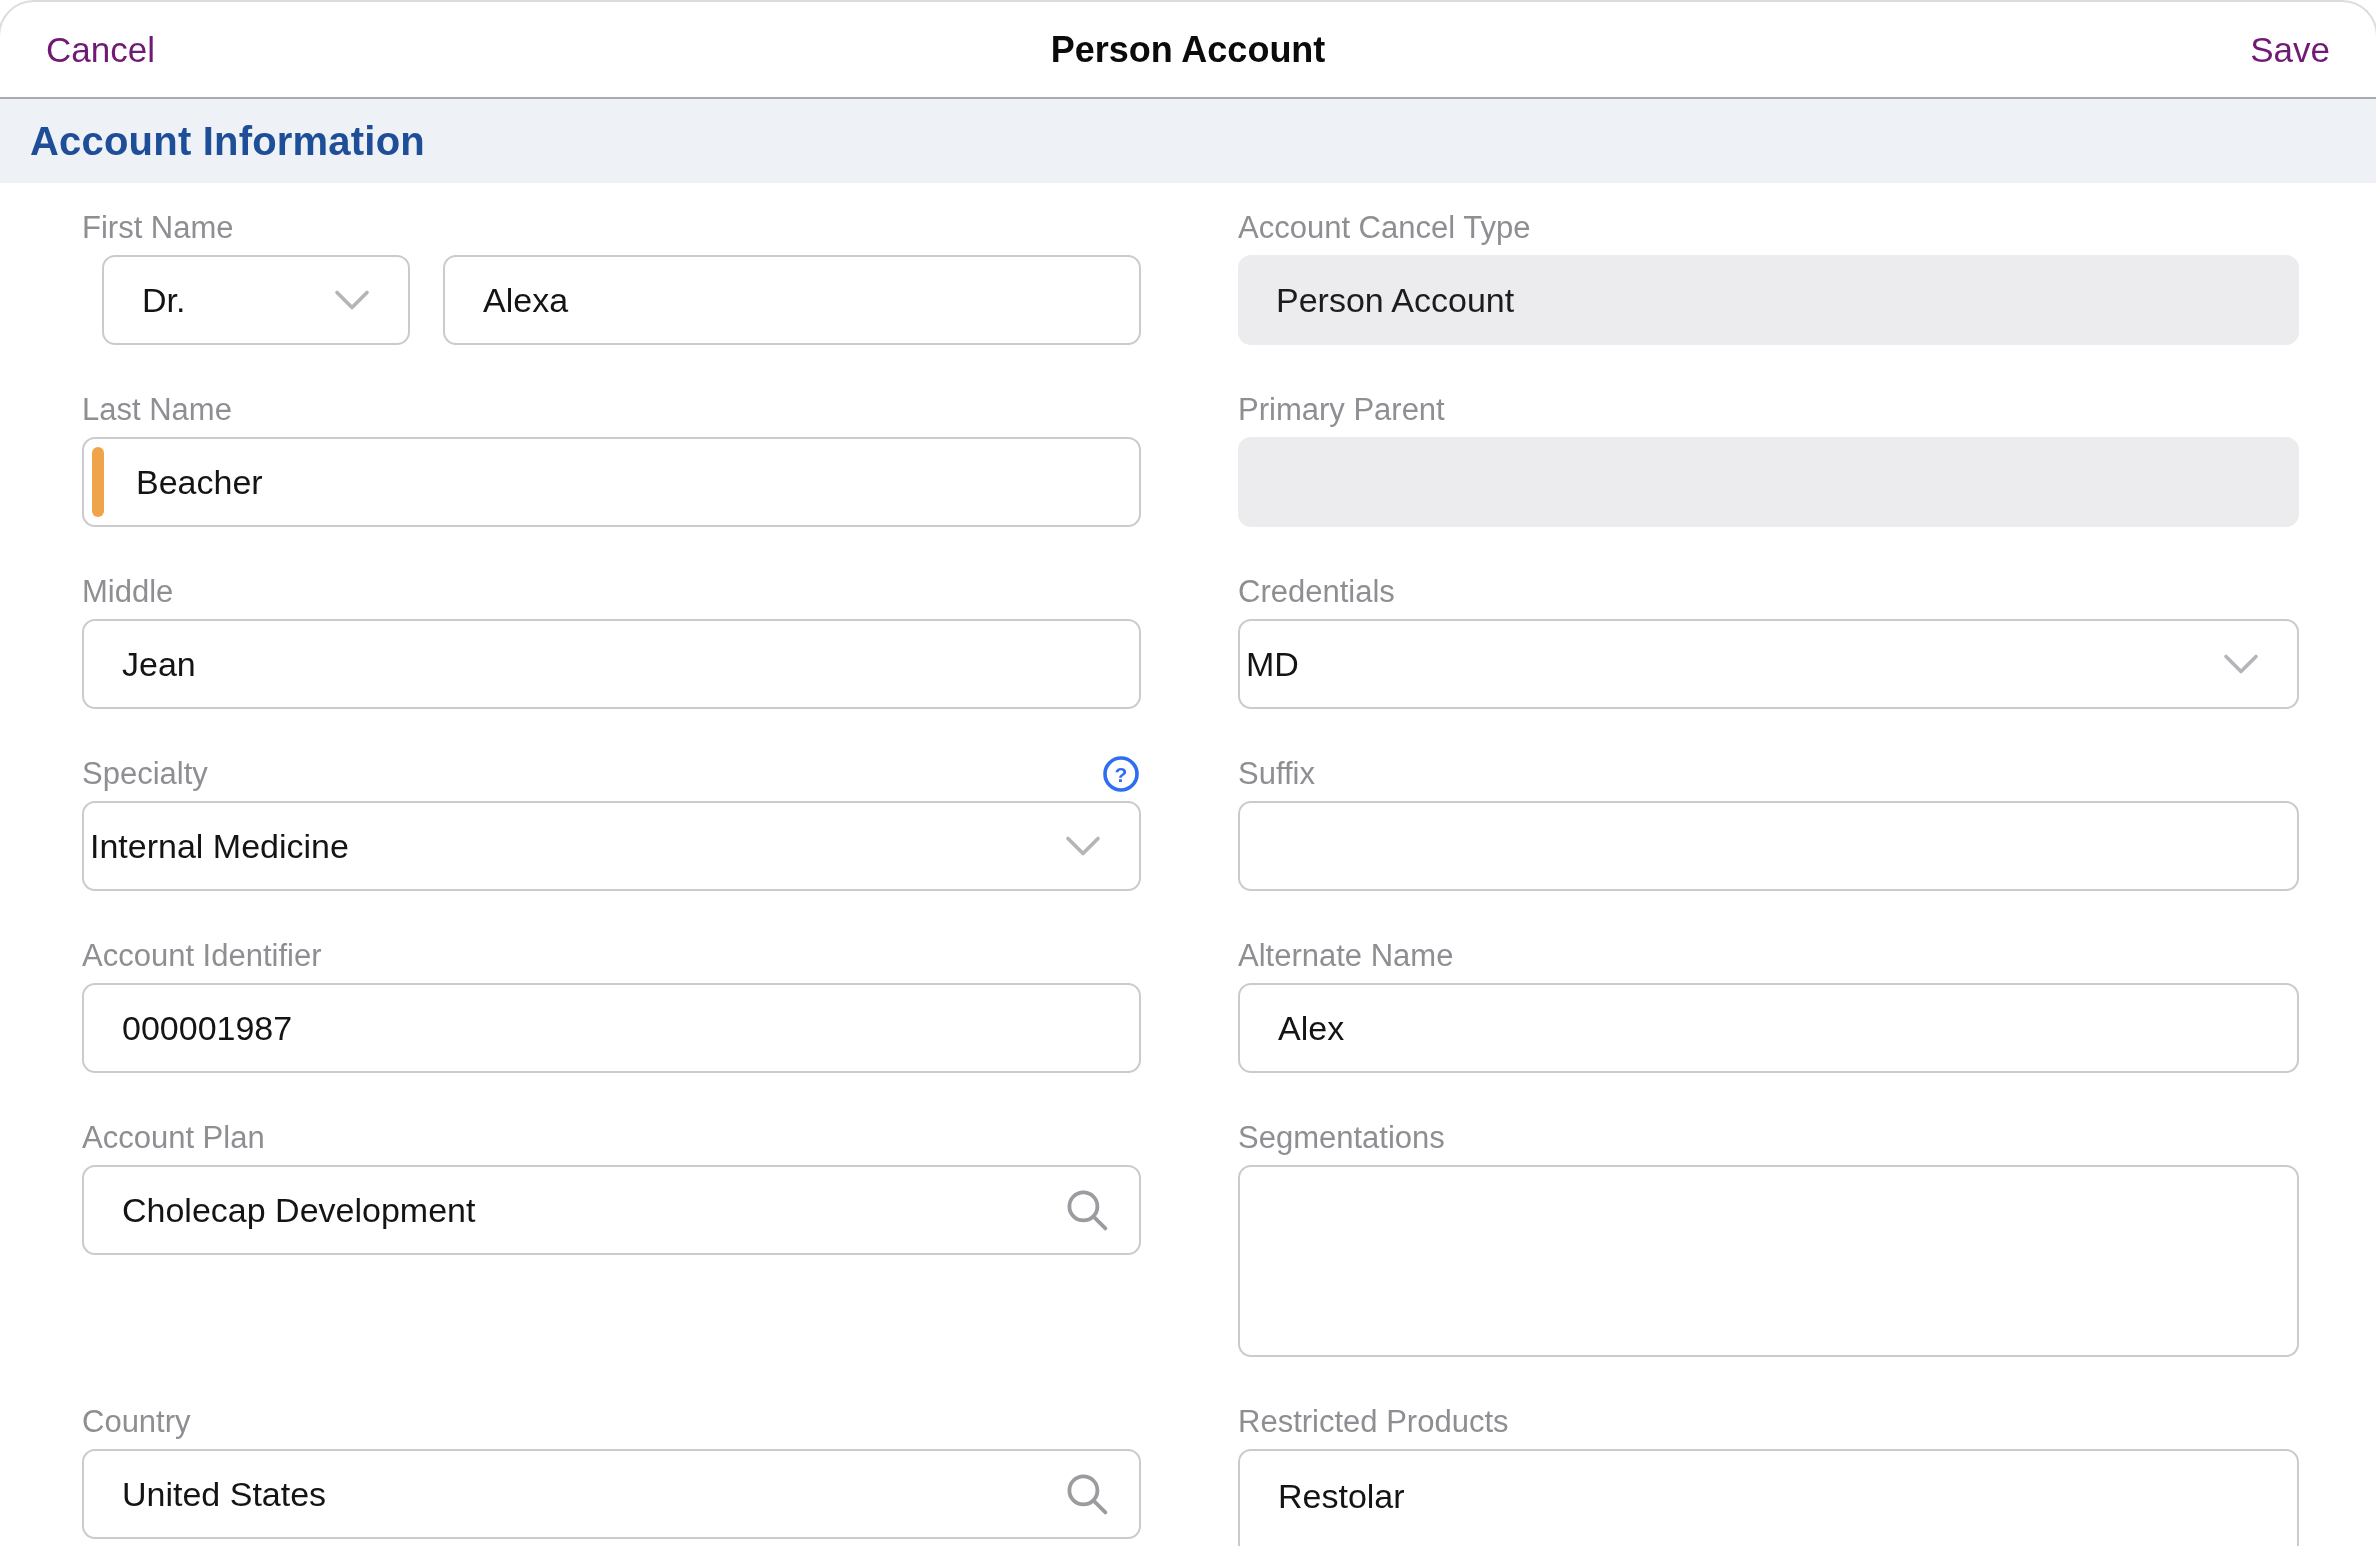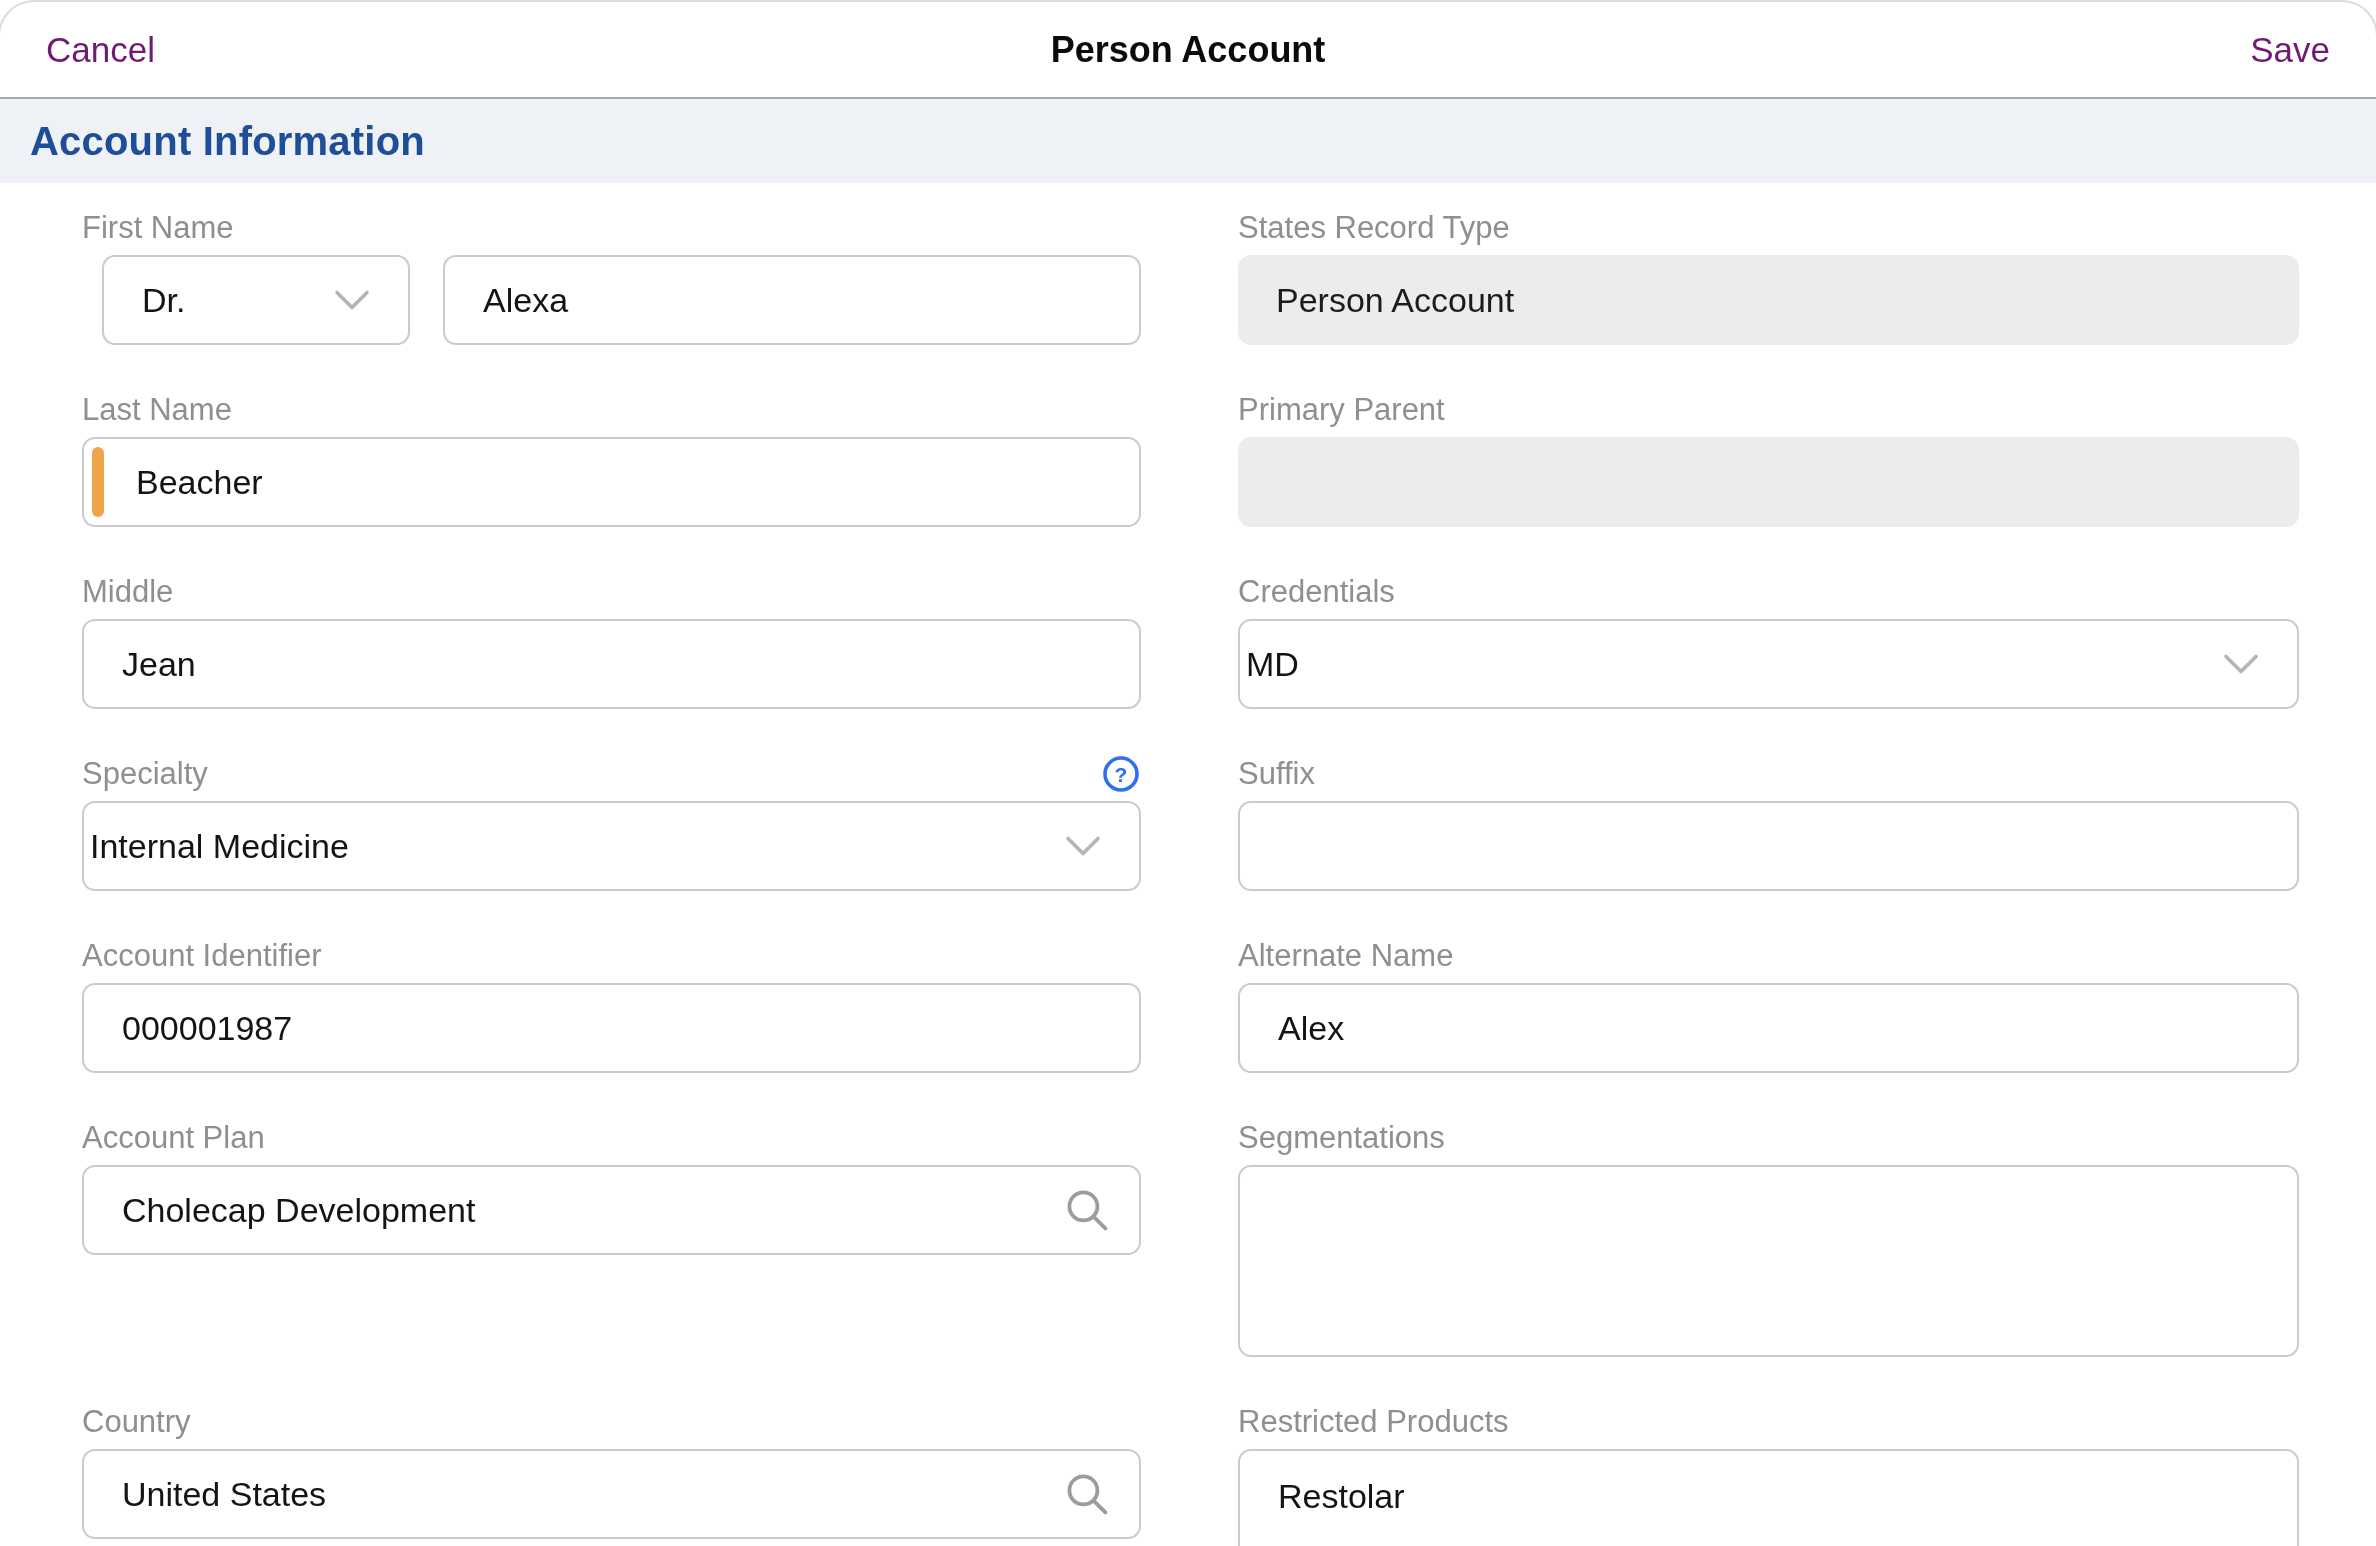--- a/index.html
+++ b/index.html
@@ -84,21 +84,21 @@
           </svg>
         </div>
         <div class="field grow">
           <input value="Alexa" style="">
         </div>
       </div>
     </div>
 
     <div class="group">
       <div class="label-row">
-          <span class="flabel">States Record Type</span>
+          <span class="flabel">Account Cancel Type</span>
         </div>
       <div class="field disabled">
         <span>Person Account</span>
       </div>
     </div>
 
     <div class="group">
       <div class="label-row">
           <span class="flabel">Last Name</span>
         </div>

